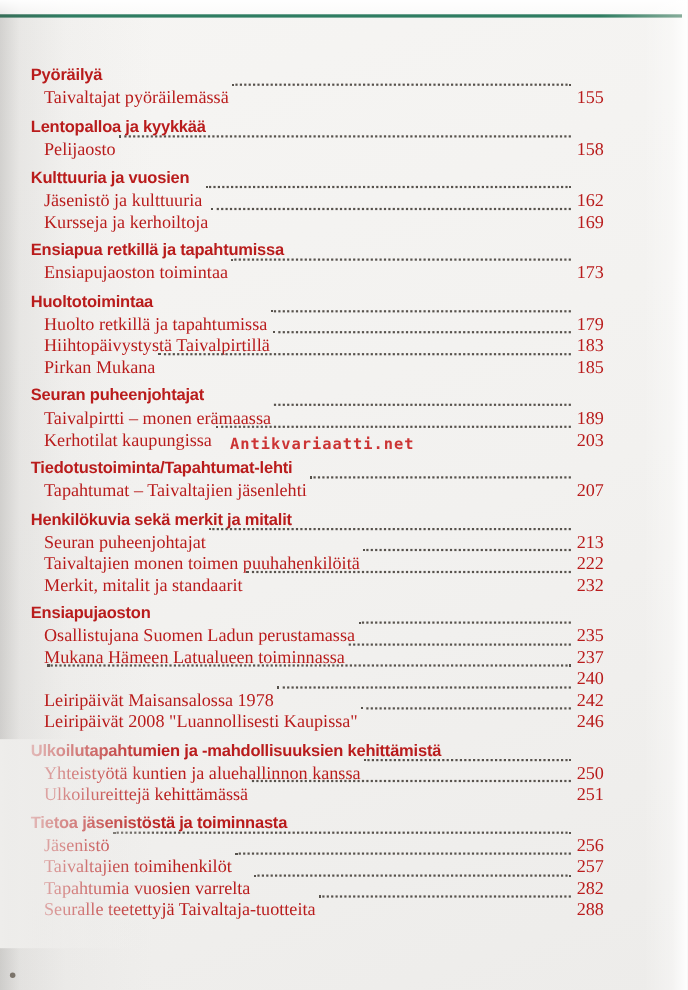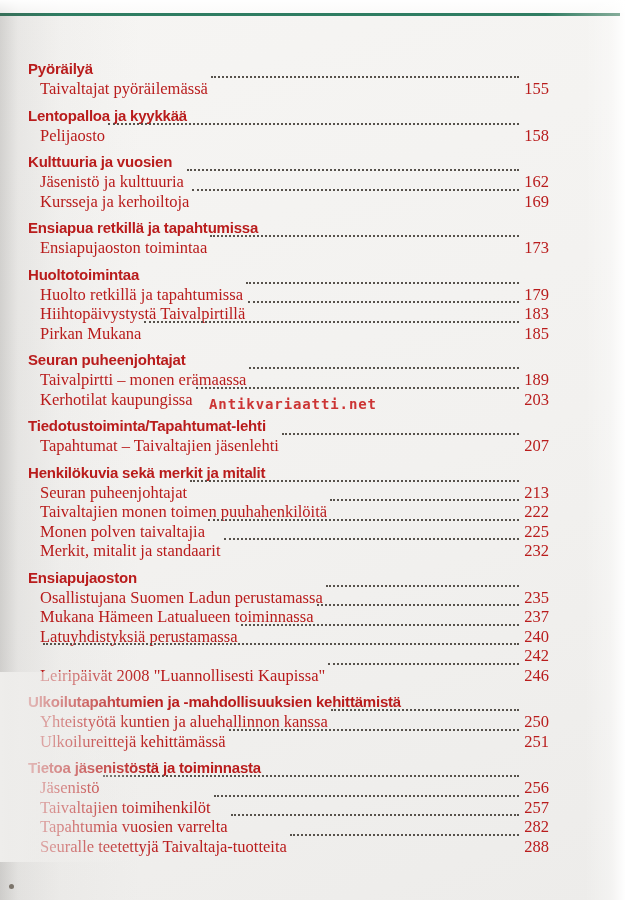--- a/index.html
+++ b/index.html
@@ -161,48 +161,43 @@
         <span class="entry-title">Seuran puheenjohtajat</span>
         <span class="leader"></span>
         <span class="page-num">213</span>
       </div>
       <div class="entry">
         <span class="entry-title">Taivaltajien monen toimen puuhahenkilöitä</span>
         <span class="leader"></span>
         <span class="page-num">222</span>
       </div>
       <div class="entry">
-        <span class="entry-title">Monen polven taivaltajia</span>
-        <span class="leader"></span>
-        <span class="page-num">225</span>
-      </div>
-      <div class="entry">
         <span class="entry-title">Merkit, mitalit ja standaarit</span>
         <span class="leader"></span>
         <span class="page-num">232</span>
       </div>
     </section>
     <section class="toc-section">
       <h2 class="sec-title">Ensiapujaoston</h2>
       <div class="entry">
         <span class="entry-title">Osallistujana Suomen Ladun perustamassa</span>
         <span class="leader"></span>
         <span class="page-num">235</span>
       </div>
       <div class="entry">
         <span class="entry-title">Mukana Hämeen Latualueen toiminnassa</span>
         <span class="leader"></span>
         <span class="page-num">237</span>
       </div>
       <div class="entry">
-        <span class="entry-title">Latuyhdistyksiä perustamassa</span>
         <span class="leader"></span>
         <span class="page-num">240</span>
       </div>
       <div class="entry">
+        <span class="entry-title">Leiripäivät Maisansalossa 1978</span>
         <span class="leader"></span>
         <span class="page-num">242</span>
       </div>
       <div class="entry">
         <span class="entry-title">Leiripäivät 2008 "Luannollisesti Kaupissa"</span>
         <span class="leader"></span>
         <span class="page-num">246</span>
       </div>
     </section>
     <section class="toc-section">

